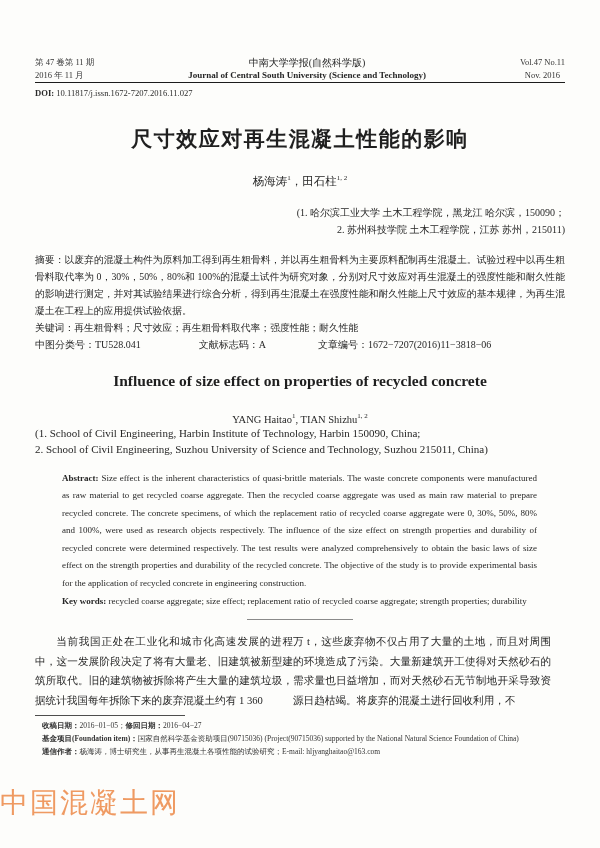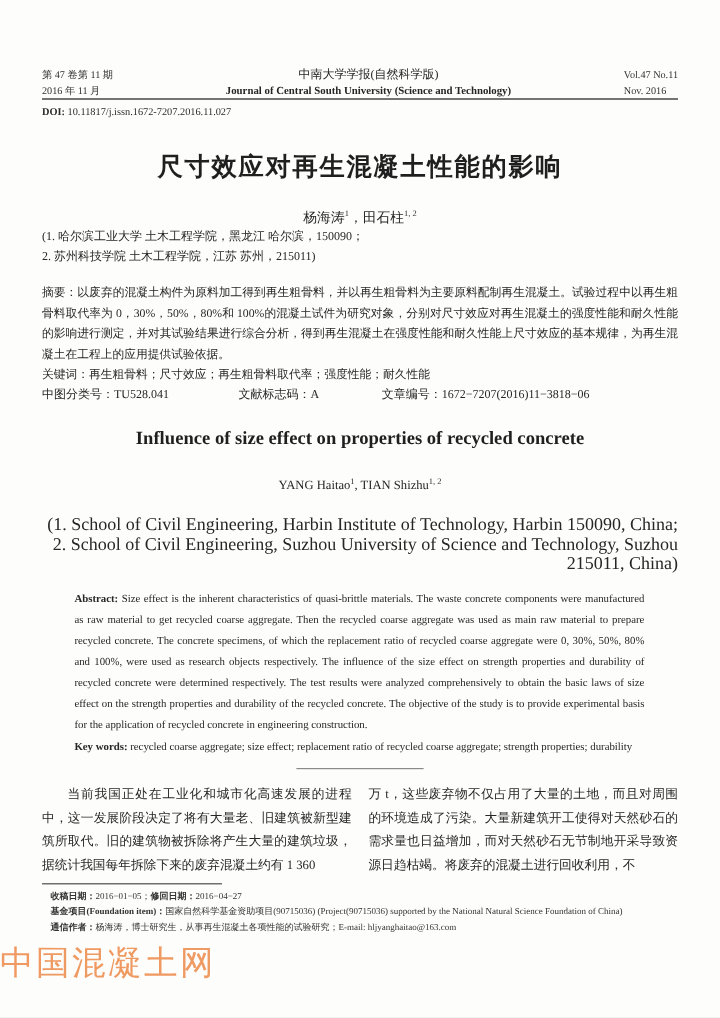--- a/index.html
+++ b/index.html
@@ -14,52 +14,52 @@
     padding: 56px 35px 0 35px;
     overflow: hidden;
   }
   
   .jheader {
     display: flex; justify-content: space-between; align-items: flex-end;
     border-bottom: 1.6px solid #1c1c1c;
     padding-bottom: 0;
   }
   .jh-left, .jh-right { font-size: 8.5px; line-height: 13px; color:#333; white-space: nowrap; }
-  .jh-right { text-align: left; }
+  .jh-right { text-align: center; }
   .jh-center { text-align: center; flex: 1; }
   .jh-cn { font-size: 10px; line-height: 13px; }
   .jh-en { font-size: 9px; line-height: 13px; font-weight: bold; }
   .doi-line { margin-top: 5px; font-size: 8.6px; color:#2a2a2a; }
   .doi-line b { font-weight: bold; }
   
   .cn-title {
     margin-top: 27px; text-align: center;
     font-family: "Liberation Sans", "DejaVu Sans", sans-serif;
     font-size: 21px; font-weight: bold; letter-spacing: 1.5px; color:#1f1f1f;
   }
   .cn-authors { margin-top: 21px; text-align: center; font-size: 11.5px; }
   .cn-authors sup, .en-authors sup { font-size: 7px; }
-  .cn-affil { text-align: left; font-size: 10px; line-height: 17px; }
+  .cn-affil { margin-top: 15px; text-align: right; font-size: 10px; line-height: 17px; }
   .cn-abstract { margin: 13px 0 0 0; font-size: 9.8px; line-height: 17px; text-align: justify; }
   .cn-abstract b, .cn-kw b, .cn-clc b { font-weight: normal; }
   .cn-kw { margin: 0; font-size: 9.8px; line-height: 17px; }
   .cn-clc { margin: 0; font-size: 10px; line-height: 17px; display:flex; }
   .cn-clc .seg2 { margin-left: 58px; }
   .cn-clc .seg3 { margin-left: 52px; }
   
   .en-title { margin-top: 19px; text-align: center; font-size: 15.5px; font-weight: bold; color:#1f1f1f; }
   .en-authors { margin-top: 22px; text-align: center; font-size: 10.5px; }
-  .en-affil { margin-top: 19px; text-align: right; font-size: 15px; line-height: 16px; }
+  .en-affil { text-align: left; font-size: 11px; line-height: 16px; }
   .en-abstract-wrap { margin: 13px 28px 0 27px; }
   .en-abstract { margin: 0; font-size: 9px; line-height: 17.6px; text-align: justify; }
   .en-abstract b, .en-kw b { font-weight: bold; }
   .en-kw { margin: 0; font-size: 9px; line-height: 17.6px; text-align: justify; }
   
   .mid-divider { width: 106px; border: none; border-top: 1px solid #8a8a8a; margin: 9px auto 0 auto; }
-  .body-cols { display: flex; gap: 14px; margin-top: 12px; }
+  .body-cols { display: flex; margin-top: 12px; }
   .col { width: 258px; font-size: 10.6px; line-height: 19.6px; text-align: justify; }
   .col p { margin: 0; }
   .col .indent { text-indent: 2em; }
   
   .footnote { margin-top: 4px; }
   .fn-rule { width: 150px; border: none; border-top: 1px solid #4d4d4d; margin: 0 0 3px 0; }
   .fn-line { margin: 0; padding-left: 7px; font-size: 7.5px; line-height: 13px; color:#333; white-space: nowrap; overflow: hidden; }
   .fn-line b { font-weight: bold; }
   
   .watermark {

